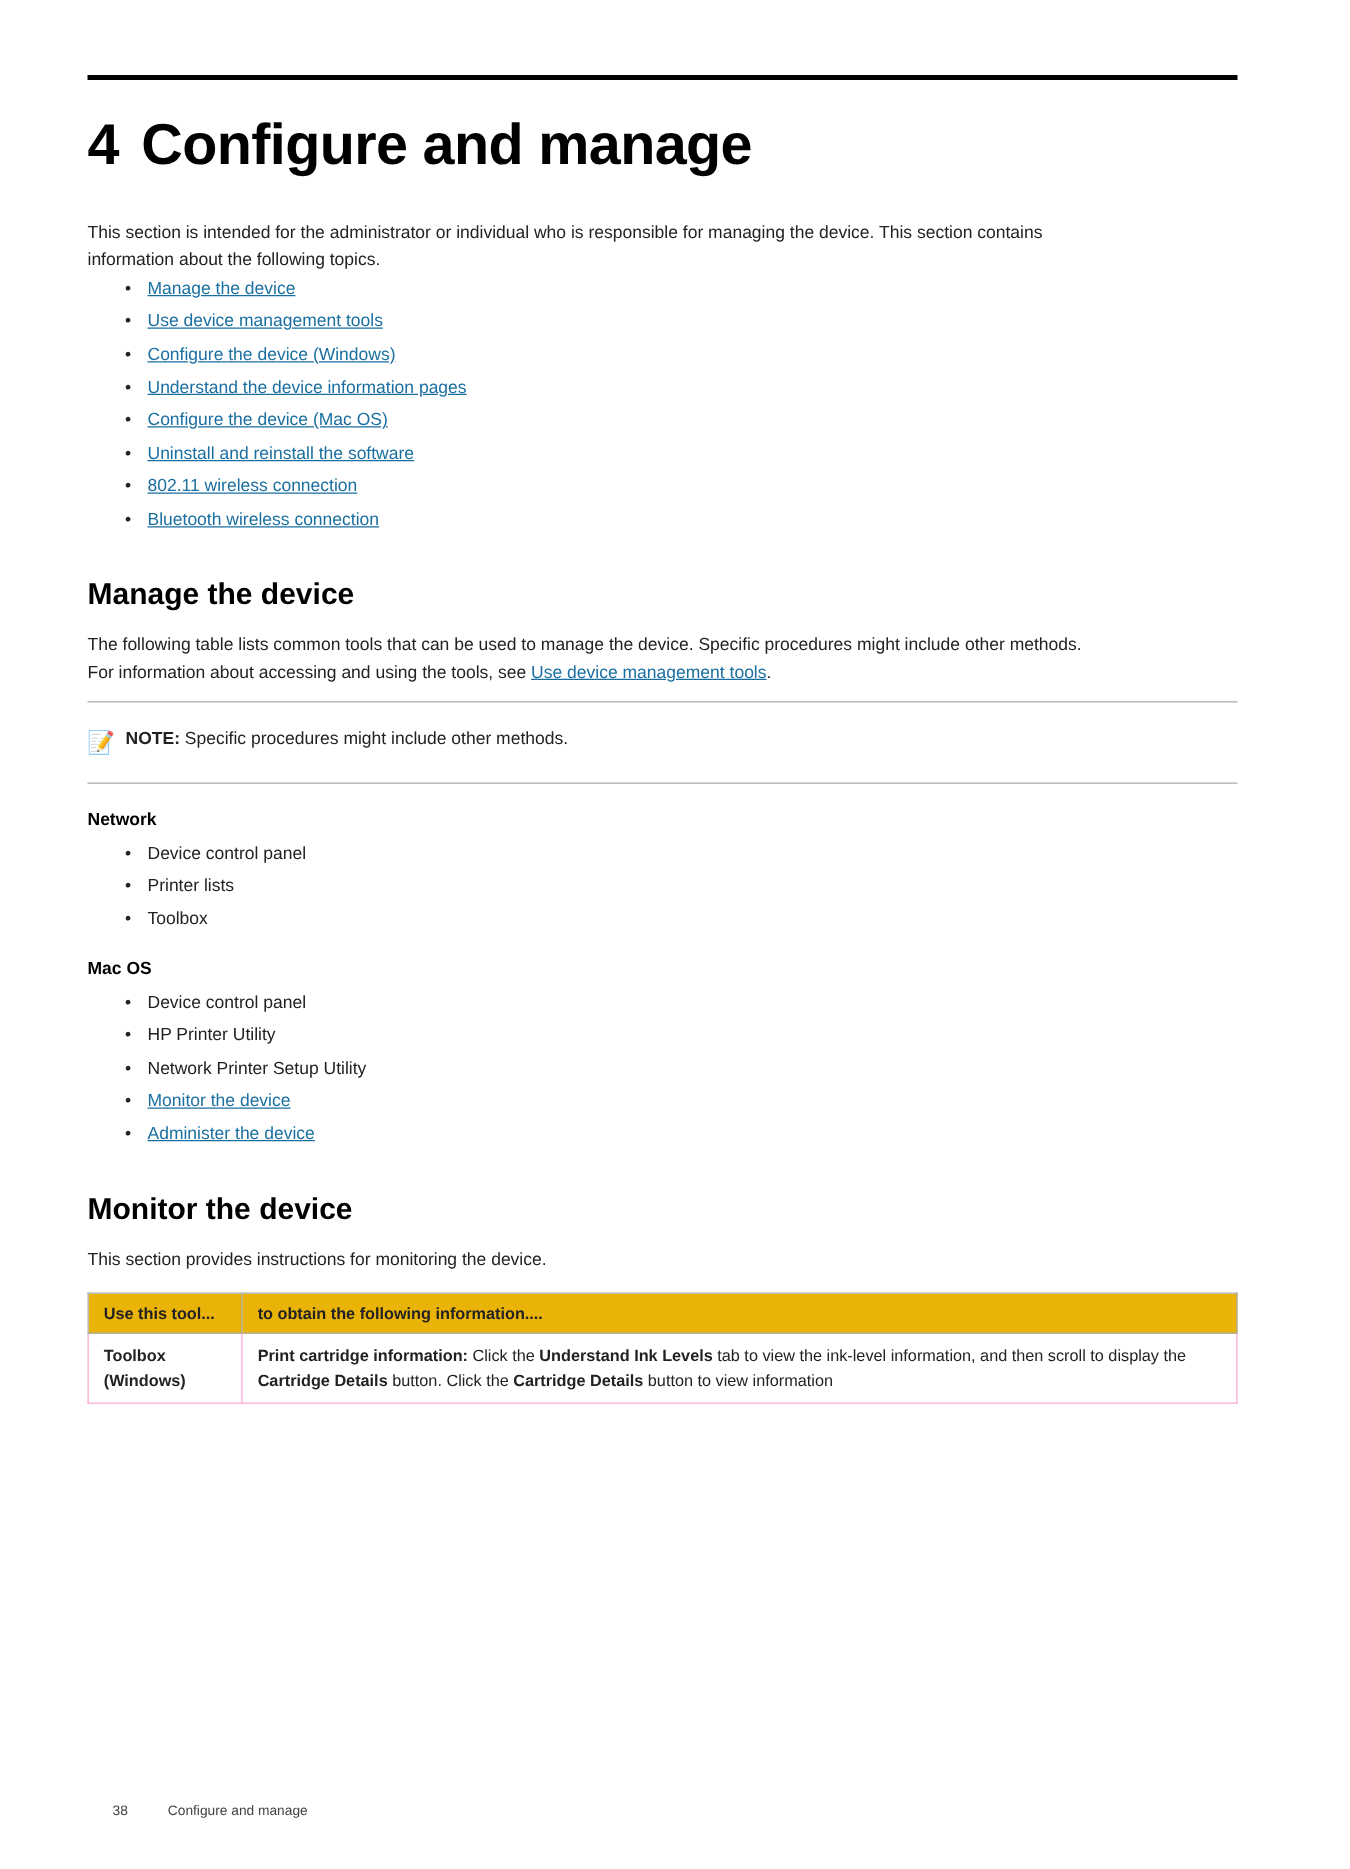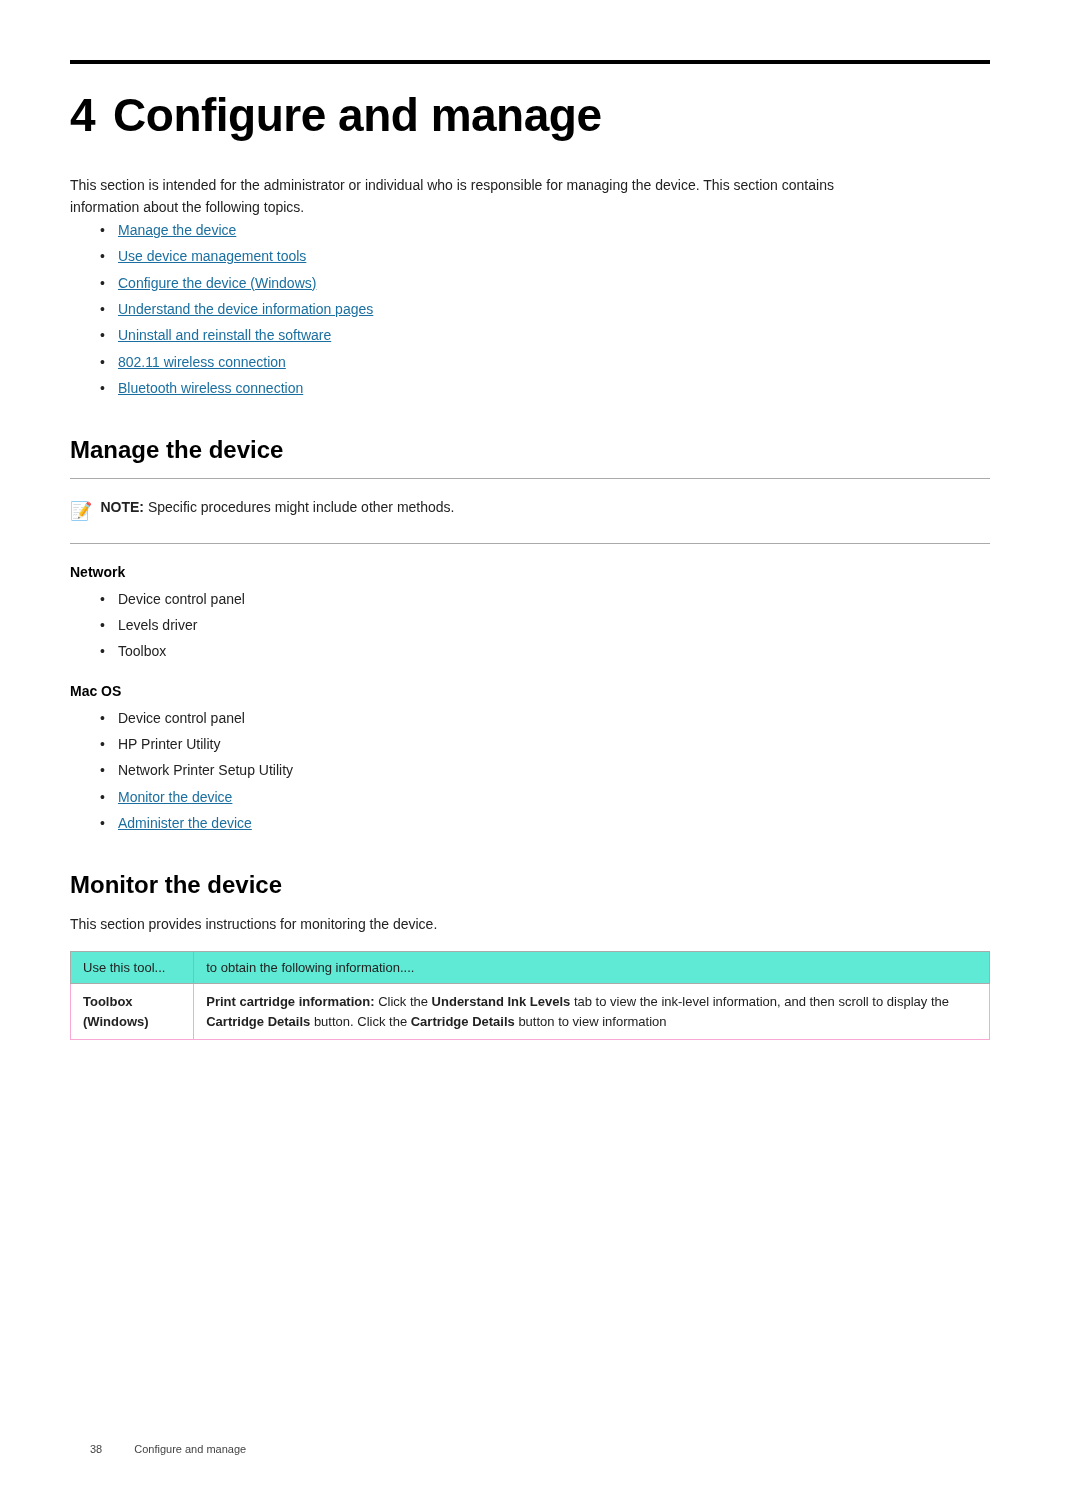--- a/index.html
+++ b/index.html
@@ -110,22 +110,22 @@
     .table-container {
       width: 100%;
       border-collapse: collapse;
       margin-top: 16px;
       font-size: 13px;
     }
     .table-container th {
       border: 1px solid #aaa;
       padding: 8px 12px;
       text-align: left;
-      font-weight: normal;
-      background: #5eead4;
+      font-weight: bold;
+      background: #eab308;
       font-size: 13px;
     }
     .table-container td {
       border: 1px solid #f9a8d4;
       padding: 8px 12px;
       vertical-align: top;
       font-size: 13px;
       line-height: 1.5;
     }
     .footer {
@@ -155,38 +155,42 @@
     <span class="chapter-number">4</span><span>Configure and manage</span>
   </div>
 
   <p class="intro-text">This section is intended for the administrator or individual who is responsible for managing the device. This section contains information about the following topics.</p>
 
   <ul class="bullet-list">
     <li><a href="#manage">Manage the device</a></li>
     <li><a href="#tools">Use device management tools</a></li>
     <li><a href="#config-windows">Configure the device (Windows)</a></li>
     <li><a href="#info-pages">Understand the device information pages</a></li>
+    <li><a href="#config-macos">Configure the device (Mac OS)</a></li>
     <li><a href="#uninstall">Uninstall and reinstall the software</a></li>
     <li><a href="#wireless">802.11 wireless connection</a></li>
     <li><a href="#bluetooth">Bluetooth wireless connection</a></li>
   </ul>
 
   <div id="manage">
     <div class="section-title">Manage the device</div>
+    <p class="section-body">
+      <span>The following table lists common tools that can be used to manage the device. Specific procedures might include other methods. For information about accessing and using the tools, see </span><a href="#tools">Use device management tools</a><span>.</span>
+    </p>
     <hr class="divider">
     <div class="note-box">
       <span class="note-icon">📝</span>
       <span class="note-text"><strong>NOTE:</strong>&nbsp;<span>Specific procedures might include other methods.</span></span>
     </div>
     <hr class="divider">
 
     <div class="subsection-title">Network</div>
     <ul class="bullet-list">
       <li>Device control panel</li>
-      <li>Levels driver</li>
+      <li>Printer lists</li>
       <li>Toolbox</li>
     </ul>
 
     <div class="subsection-title">Mac OS</div>
     <ul class="bullet-list">
       <li>Device control panel</li>
       <li>HP Printer Utility</li>
       <li>Network Printer Setup Utility</li>
       <li><a href="#monitor">Monitor the device</a></li>
       <li><a href="#administer">Administer the device</a></li>

